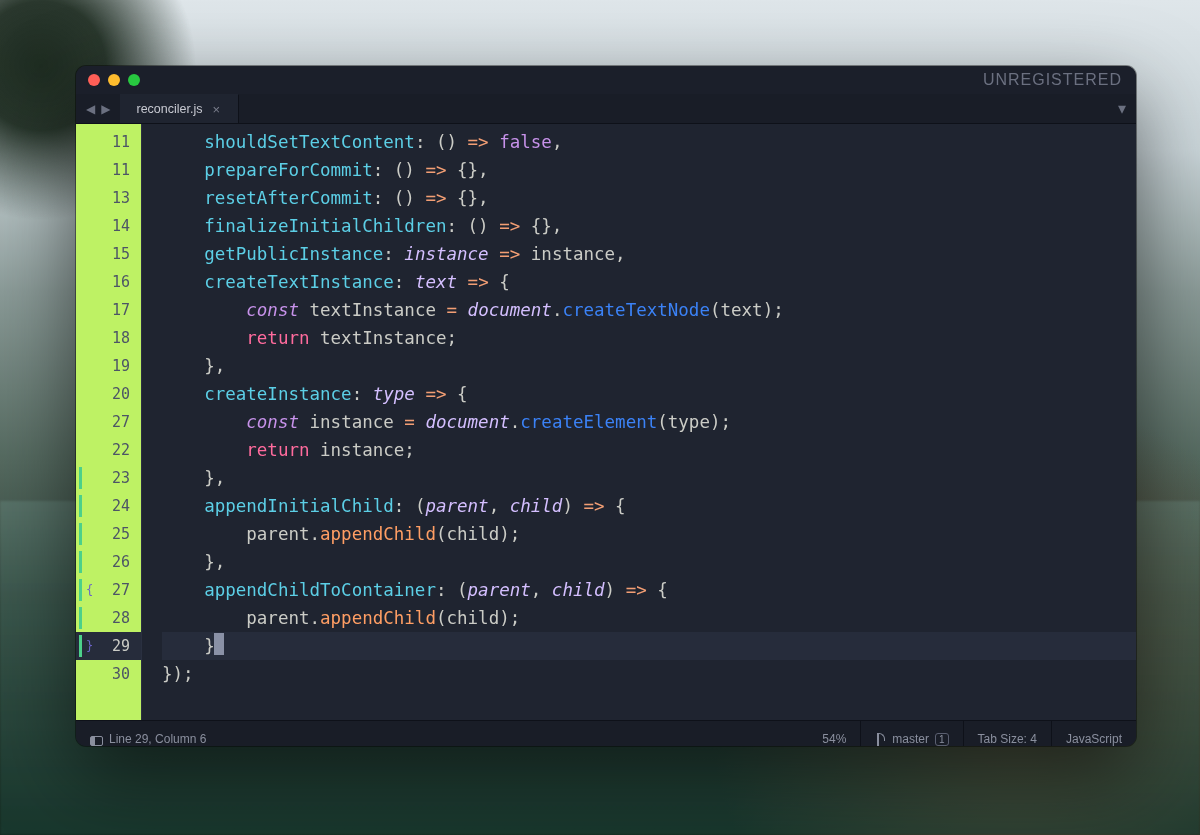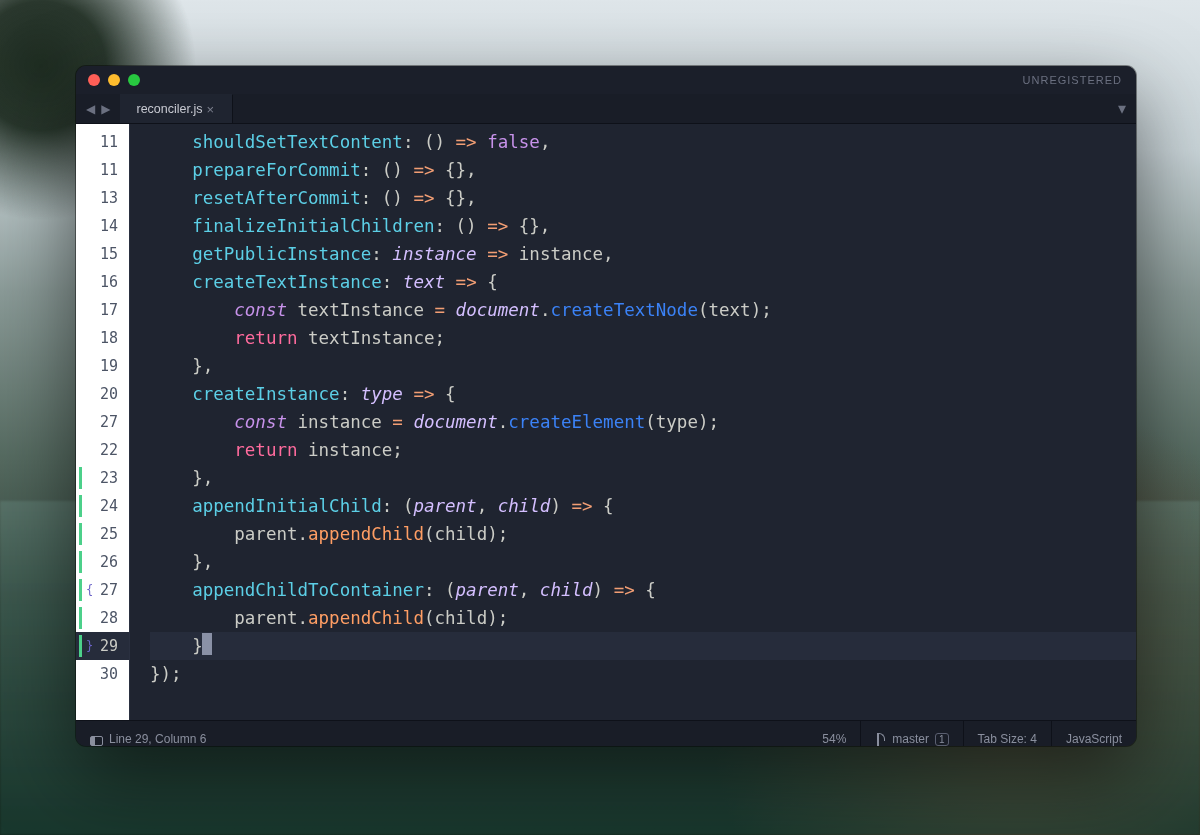--- a/index.html
+++ b/index.html
@@ -46,49 +46,49 @@
   .traffic { display: flex; gap: 8px; padding-left: 12px; }
   .tl { width: 12px; height: 12px; border-radius: 50%; }
   .tl.red { background: #ff5f57; } .tl.yellow { background: #febc2e; } .tl.green { background: #28c840; }
   .title-center {
     position:absolute; left:0; right:0; text-align:center;
     font-size: 12.5px; color: #a6a9b5;
     display:flex; justify-content:center; align-items:center; gap:6px;
     pointer-events:none;
   }
   .title-center .doc-icon { width:11px; height:13px; background:#d0d2da; clip-path: polygon(0 0, 70% 0, 100% 25%, 100% 100%, 0 100%); }
-  .title-right { margin-left:auto; padding-right:14px; font-size:11px; letter-spacing:1px; color:#6b7080; }
+  .title-right { margin-left:auto; padding-right:14px; font-size:16px; letter-spacing:1px; color:#6b7080; }
   .tabbar {
     height: 30px; display:flex; align-items:stretch;
     background:#191d27;
     border-bottom:1px solid #0e1119;
   }
   .nav-arrows { display:flex; align-items:center; gap:6px; padding:0 10px; color:#6b7080; }
   .nav-arrows span { font-size:12px; cursor:default; }
   .tab {
-    display:flex; align-items:center; gap:4px;
+    display:flex; align-items:center; gap:10px;
     padding: 0 18px 0 16px;
     font-size: 12.5px;
     color:#c7c9d1;
     background:#1f2430;
     border-top:1px solid #1f2430;
     border-right:1px solid #0e1119;
   }
   .tab .close { color:#7a7e8c; font-size:13px; }
   .tab-dropdown { margin-left:auto; width:28px; display:flex; align-items:center; justify-content:center; color:#6b7080; }
   .editor {
     flex:1; display:flex; font-family: "SF Mono","Menlo","Consolas",monospace;
     font-size: 17.5px; line-height: 28px;
     background:#1f2430;
     overflow:hidden;
     position:relative;
   }
   .guttercol {
-    width: 54px;
-    background:#ffffff;
+    width: 66px;
+    background:#bef264;
     padding-top:4px;
     position:relative;
   }
   .guttercol::after{
     content:"";
     position:absolute; top:0; right:0; bottom:0; width:1px;
     background: #2a3040;
   }
   .gline {
     height:28px; display:flex; align-items:center; justify-content:flex-end;

